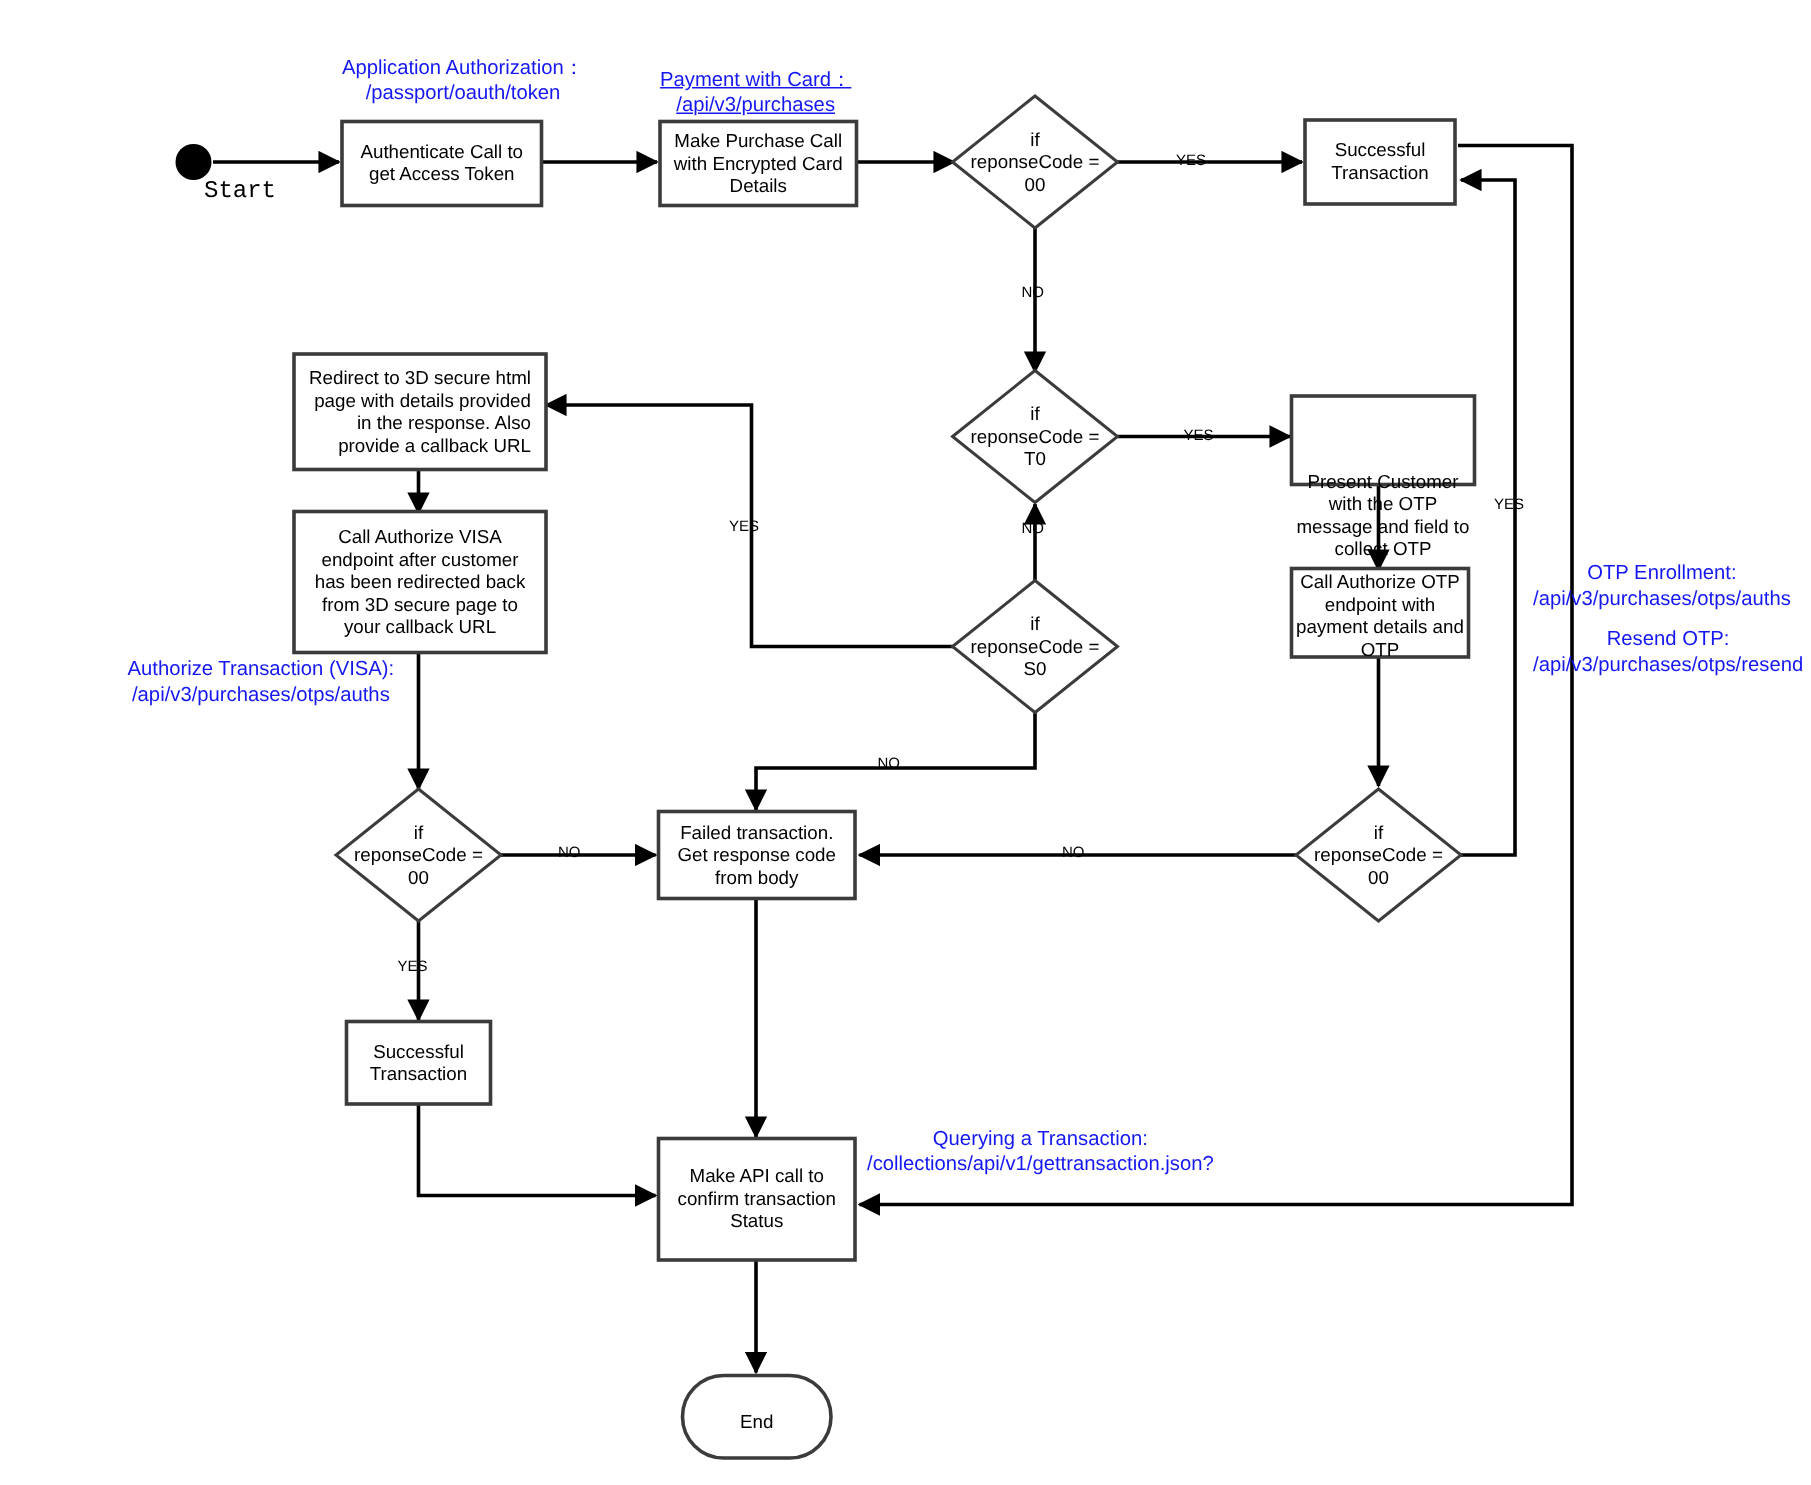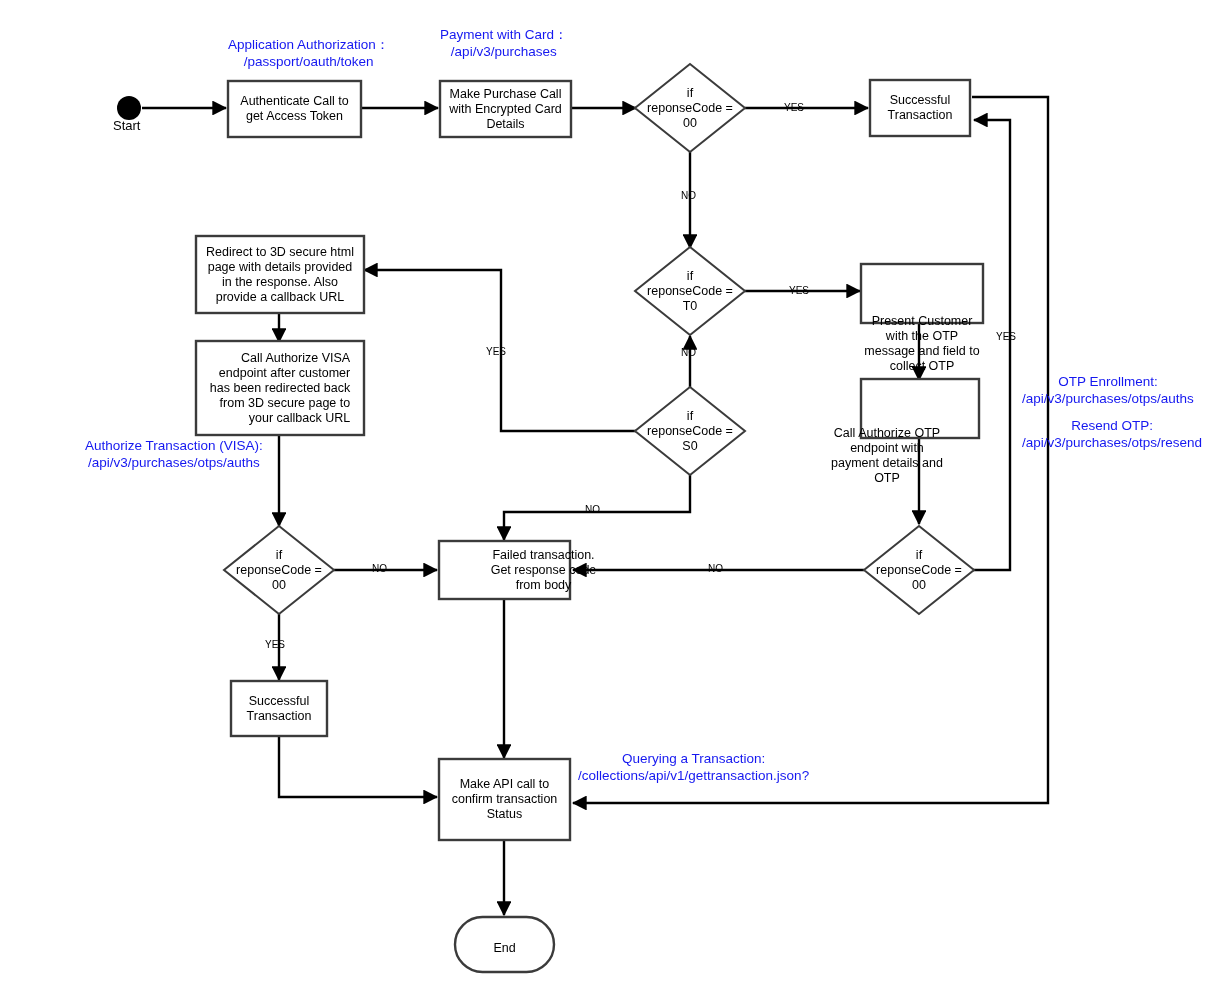--- a/index.html
+++ b/index.html
@@ -47,23 +47,24 @@
     position: absolute;
     font-family: "Liberation Sans", sans-serif;
     font-size: 13.5px;
     line-height: 17px;
     color: #1518f0;
     white-space: pre-line;
     text-align: center;
   }
   .start-caption {
     position: absolute;
-    font-family: Liberation Sans, sans-serif;
-    font-size: 13px;
+    font-family: Liberation Mono, monospace;
+    font-size: 16px;
     color: #000000;
+    margin-left: 23px;
   }
 </style>
 </head>
 <body>
 
 <div id="canvas">
 
   <svg id="svg-layer" viewBox="0 0 1207 990">
     <defs>
       <marker id="arrow" viewBox="0 0 10 10" refX="9.2" refY="5" markerWidth="6.2" markerHeight="6.2" orient="auto-start-reverse">
@@ -153,43 +154,43 @@
 00</div>
   <div class="node-label" style="left:870px; top:80px; width:100px; height:56px;">Successful
 Transaction</div>
   <div class="node-label" style="left:635px; top:263px; width:110px; height:56px;">if
 reponseCode =
 T0</div>
   <div class="node-label" style="left:858px; top:266px; width:128px; height:60px;margin-top:48px;">Present Customer
 with the OTP
 message and field to
 collect OTP</div>
-  <div class="node-label" style="left:824px; top:381px; width:126px; height:60px;margin-top:45px;">Call Authorize OTP
+  <div class="node-label" style="left:857px; top:381px; width:126px; height:60px;">Call Authorize OTP
 endpoint with
 payment details and
 OTP</div>
   <div class="node-label" style="left:635px; top:403px; width:110px; height:56px;">if
 reponseCode =
 S0</div>
-  <div class="node-label" style="left:196px; top:236px; width:168px; height:77px;">Redirect to 3D secure html
+  <div class="node-label" style="left:196px; top:236px; width:168px; height:77px;text-align:right;">Redirect to 3D secure html
 page with details provided
 in the response. Also
 provide a callback URL</div>
-  <div class="node-label" style="left:196px; top:341px; width:168px; height:94px;text-align:right;">Call Authorize VISA
+  <div class="node-label" style="left:196px; top:341px; width:168px; height:94px;">Call Authorize VISA
 endpoint after customer
 has been redirected back
 from 3D secure page to
 your callback URL</div>
   <div class="node-label" style="left:224px; top:542px; width:110px; height:56px;">if
 reponseCode =
 00</div>
   <div class="node-label" style="left:864px; top:542px; width:110px; height:56px;">if
 reponseCode =
 00</div>
-  <div class="node-label" style="left:439px; top:541px; width:131px; height:58px;padding-left:39px;">Failed transaction.
+  <div class="node-label" style="left:439px; top:541px; width:131px; height:58px;">Failed transaction.
 Get response code
 from body</div>
   <div class="node-label" style="left:231px; top:681px; width:96px; height:55px;">Successful
 Transaction</div>
   <div class="node-label" style="left:439px; top:759px; width:131px; height:81px;">Make API call to
 confirm transaction
 Status</div>
   <div class="node-label" style="left:455px; top:917px; width:99px; height:62px;">End</div>
 
   <div class="edge-label" style="left:784px; top:102px;">YES</div>
@@ -198,21 +199,21 @@
   <div class="edge-label" style="left:681px; top:347px;">NO</div>
   <div class="edge-label" style="left:486px; top:346px;">YES</div>
   <div class="edge-label" style="left:585px; top:504px;">NO</div>
   <div class="edge-label" style="left:372px; top:563px;">NO</div>
   <div class="edge-label" style="left:265px; top:639px;">YES</div>
   <div class="edge-label" style="left:708px; top:563px;">NO</div>
   <div class="edge-label" style="left:996px; top:331px;">YES</div>
 
   <div class="anno" style="left:228px; top:36px;">Application Authorization：
 /passport/oauth/token</div>
-  <div class="anno" style="left:440px; top:26px;">Payment with Card：
+  <div class="anno" style="left:440px; top:44px;text-decoration:underline;">Payment with Card：
 /api/v3/purchases</div>
   <div class="anno" style="left:85px; top:437px;">Authorize Transaction (VISA):
 /api/v3/purchases/otps/auths</div>
   <div class="anno" style="left:1022px; top:373px;">OTP Enrollment:
 /api/v3/purchases/otps/auths</div>
   <div class="anno" style="left:1022px; top:417px;">Resend OTP:
 /api/v3/purchases/otps/resend</div>
   <div class="anno" style="left:578px; top:750px;">Querying a Transaction:
 /collections/api/v1/gettransaction.json?</div>
 

